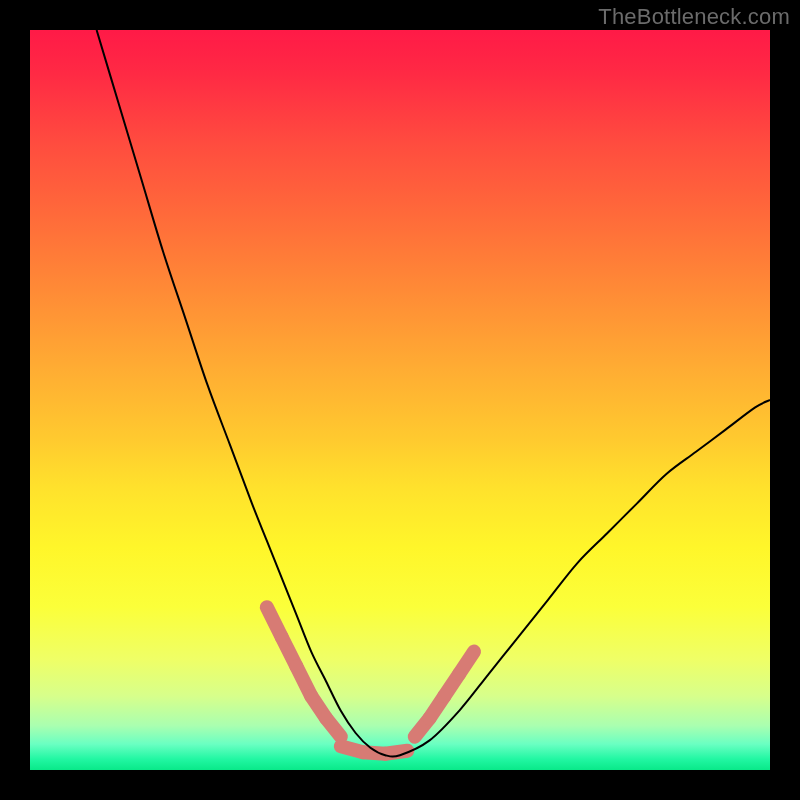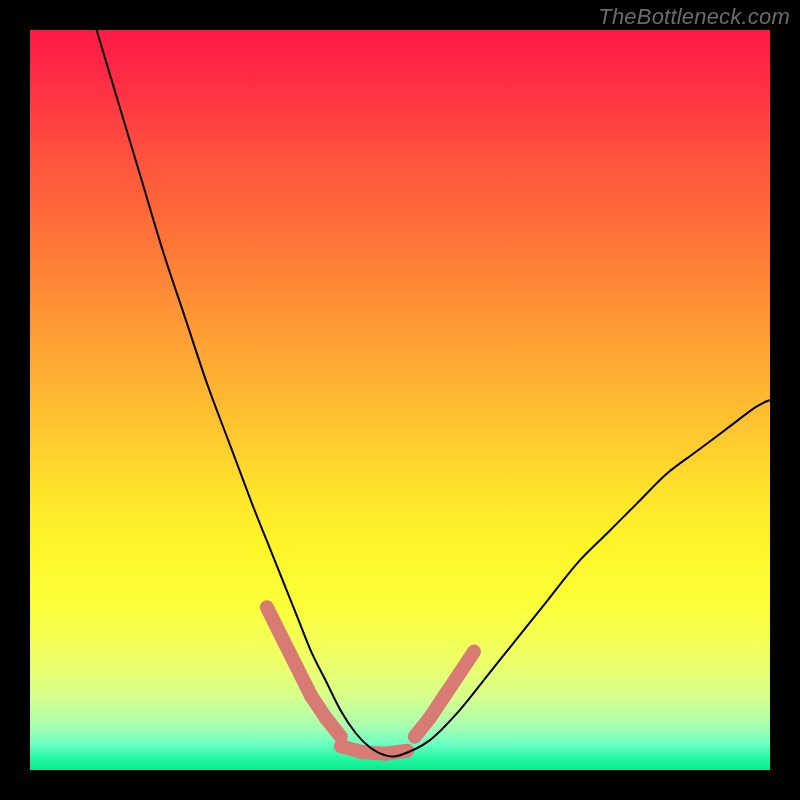--- a/index.html
+++ b/index.html
@@ -42,21 +42,20 @@
     height: 740px;
   }
   .watermark {
     position: absolute;
     top: 4px;
     right: 10px;
     color: #6b6b6b;
     font-size: 22px;
     font-weight: 500;
     letter-spacing: 0.2px;
-    font-style: italic;
   }
 </style>
 </head>
 <body>
 
 <div class="frame">
   <div class="watermark">TheBottleneck.com</div>
   <div class="plot">
     <svg class="gradient" viewBox="0 0 740 740" preserveAspectRatio="none">
       <defs>

